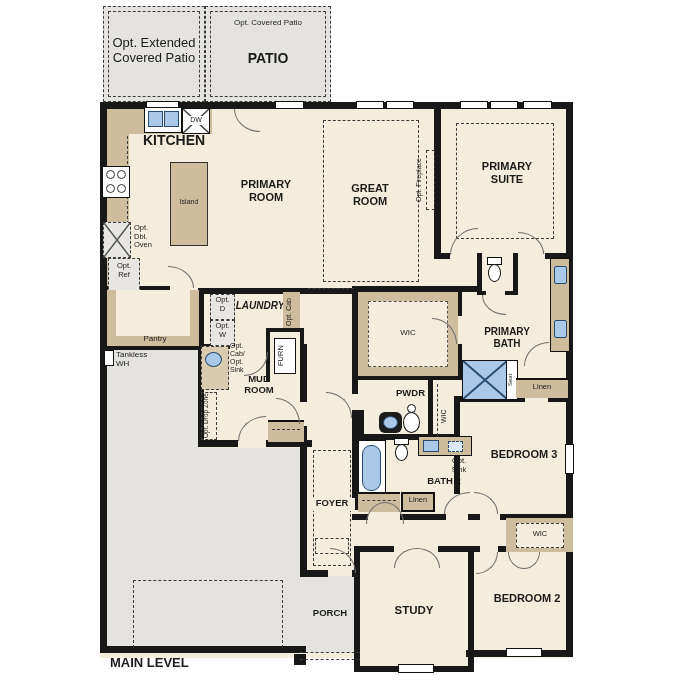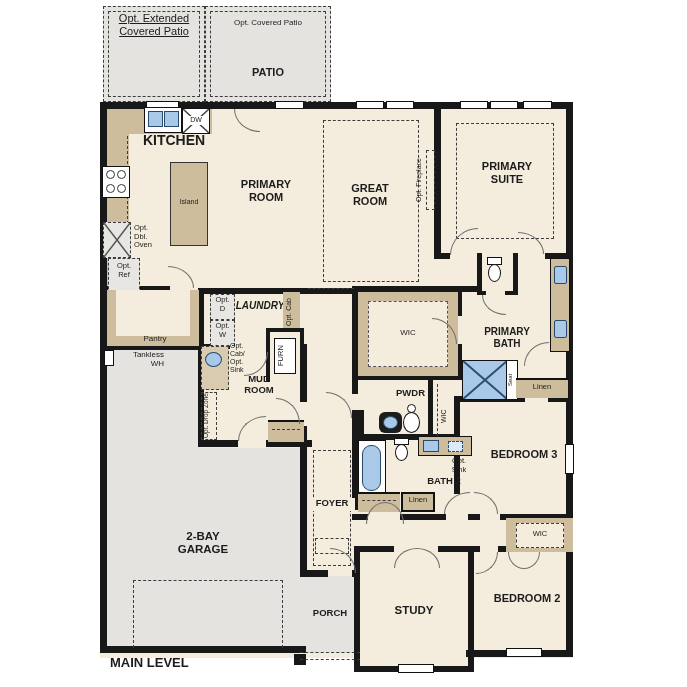--- a/index.html
+++ b/index.html
@@ -23,24 +23,24 @@
 </style>
 </head>
 <body>
 
 <div id="plan">
 
   <div class="gray dash" style="left:103px;top:6px;width:102px;height:96px;"></div>
   <div class="dash" style="left:108px;top:11px;width:92px;height:86px;"></div>
   <div class="gray dash" style="left:205px;top:6px;width:126px;height:96px;"></div>
   <div class="dash" style="left:210px;top:11px;width:116px;height:86px;"></div>
-  <div class="lbl sm" style="left:112px;top:12px;width:84px;height:22px;font-size:11px;text-decoration:underline;">Opt. Extended
+  <div class="lbl sm" style="left:112px;top:36px;width:84px;height:22px;font-size:13px;">Opt. Extended
 Covered Patio</div>
   <div class="lbl sm" style="left:222px;top:18px;width:92px;height:10px;font-size:8px;">Opt. Covered Patio</div>
-  <div class="lbl" style="left:238px;top:50px;width:60px;height:14px;font-size:11px;margin-top:16px;">PATIO</div>
+  <div class="lbl" style="left:238px;top:50px;width:60px;height:14px;font-size:14px;">PATIO</div>
 
   <div class="cream" style="left:100px;top:102px;width:473px;height:556px;"></div>
   <div class="cream" style="left:354px;top:548px;width:120px;height:124px;"></div>
   <div class="gray" style="left:104px;top:348px;width:198px;height:302px;"></div>
   <div class="cream" style="left:200px;top:344px;width:112px;height:104px;"></div>
   <div class="gray" style="left:302px;top:576px;width:57px;height:77px;"></div>
 
   <div class="wall" style="left:100px;top:102px;width:473px;height:7px;"></div>
   <div class="wall" style="left:100px;top:102px;width:7px;height:551px;"></div>
   <div class="wall" style="left:566px;top:102px;width:7px;height:555px;"></div>
@@ -183,21 +183,21 @@
   <div class="dash" style="left:201px;top:346px;width:28px;height:44px;background:#d8cbb0;"></div>
   <div class="blue" style="left:205px;top:352px;width:17px;height:15px;border-radius:50%;"></div>
   <div class="lbl sm" style="left:230px;top:342px;width:26px;height:48px;text-align:left;font-size:7px;">Opt.
 Cab/
 Opt.
 Sink</div>
 
   <div class="cream" style="left:107px;top:290px;width:92px;height:56px;border-left:9px solid #cdbd9d;border-right:9px solid #cdbd9d;border-bottom:10px solid #cdbd9d;"></div>
   <div class="lbl sm" style="left:130px;top:334px;width:50px;height:11px;font-size:8px;">Pantry</div>
   <div class="fix" style="left:104px;top:350px;width:10px;height:16px;"></div>
-  <div class="lbl sm" style="left:116px;top:350px;width:48px;height:22px;font-size:8px;text-align:right;">Tankless
+  <div class="lbl sm" style="left:116px;top:350px;width:48px;height:22px;font-size:8px;text-align:left;">Tankless
 WH</div>
 
   <div class="lbl" style="left:228px;top:374px;width:62px;height:26px;font-size:9.5px;">MUD
 ROOM</div>
   <div class="dash" style="left:201px;top:392px;width:16px;height:48px;"></div>
   <div class="lbl sm v" style="left:202px;top:393px;width:14px;height:46px;font-size:6.5px;">Opt. Drop Zone</div>
   <div class="tan" style="left:268px;top:420px;width:36px;height:22px;border-top:2px solid #111;"></div>
   <div style="left:272px;top:429px;width:28px;height:2px;border-top:1.2px dashed #3c3c3c;"></div>
 
   <div class="lbl" style="left:383px;top:388px;width:42px;height:12px;font-size:9.5px;text-align:right;">PWDR</div>
@@ -228,22 +228,20 @@
   <div class="dash" style="left:516px;top:523px;width:48px;height:25px;background:#f4ecdc;"></div>
   <div class="lbl sm" style="left:516px;top:530px;width:48px;height:10px;font-size:7.5px;">WIC</div>
   <div class="lbl" style="left:482px;top:592px;width:90px;height:13px;font-size:11px;">BEDROOM 2</div>
 
   <div class="dash" style="left:313px;top:450px;width:38px;height:116px;"></div>
   <div class="lbl" style="left:309px;top:498px;width:46px;height:13px;font-size:9.5px;background:#f4ecdc;">FOYER</div>
   <div class="dash" style="left:315px;top:538px;width:34px;height:16px;"></div>
   <div class="lbl" style="left:384px;top:604px;width:60px;height:15px;font-size:11.5px;">STUDY</div>
   <div class="lbl" style="left:308px;top:608px;width:44px;height:12px;font-size:9.5px;">PORCH</div>
   <div style="left:300px;top:652px;width:60px;height:8px;border-top:1.2px dashed #3c3c3c;border-bottom:1.2px dashed #3c3c3c;"></div>
-  <div class="lbl" style="left:163px;top:530px;width:80px;height:28px;font-size:11.5px;">2-BAY
-GARAGE</div>
   <div style="left:133px;top:580px;width:150px;height:68px;border:1.2px dashed #3c3c3c;border-bottom:none;"></div>
 
   <div class="arc" style="left:234px;top:109px;width:26px;height:23px;border-width:0 0 1.5px 1.5px;border-radius:0 0 0 100%;"></div>
   <div class="arc" style="left:168px;top:266px;width:26px;height:22px;border-width:1.5px 1.5px 0 0;border-radius:0 100% 0 0;"></div>
   <div class="arc" style="left:450px;top:228px;width:28px;height:27px;border-width:1.5px 0 0 1.5px;border-radius:100% 0 0 0;"></div>
   <div class="arc" style="left:482px;top:295px;width:24px;height:20px;border-width:0 0 1.5px 1.5px;border-radius:0 0 0 100%;"></div>
   <div class="arc" style="left:518px;top:232px;width:26px;height:22px;border-width:1.5px 1.5px 0 0;border-radius:0 100% 0 0;"></div>
   <div class="arc" style="left:432px;top:318px;width:25px;height:26px;border-width:1.5px 1.5px 0 0;border-radius:0 100% 0 0;"></div>
   <div class="arc" style="left:524px;top:342px;width:25px;height:24px;border-width:1.5px 0 0 1.5px;border-radius:100% 0 0 0;"></div>
   <div class="arc" style="left:326px;top:392px;width:26px;height:26px;border-width:1.5px 1.5px 0 0;border-radius:0 100% 0 0;"></div>

